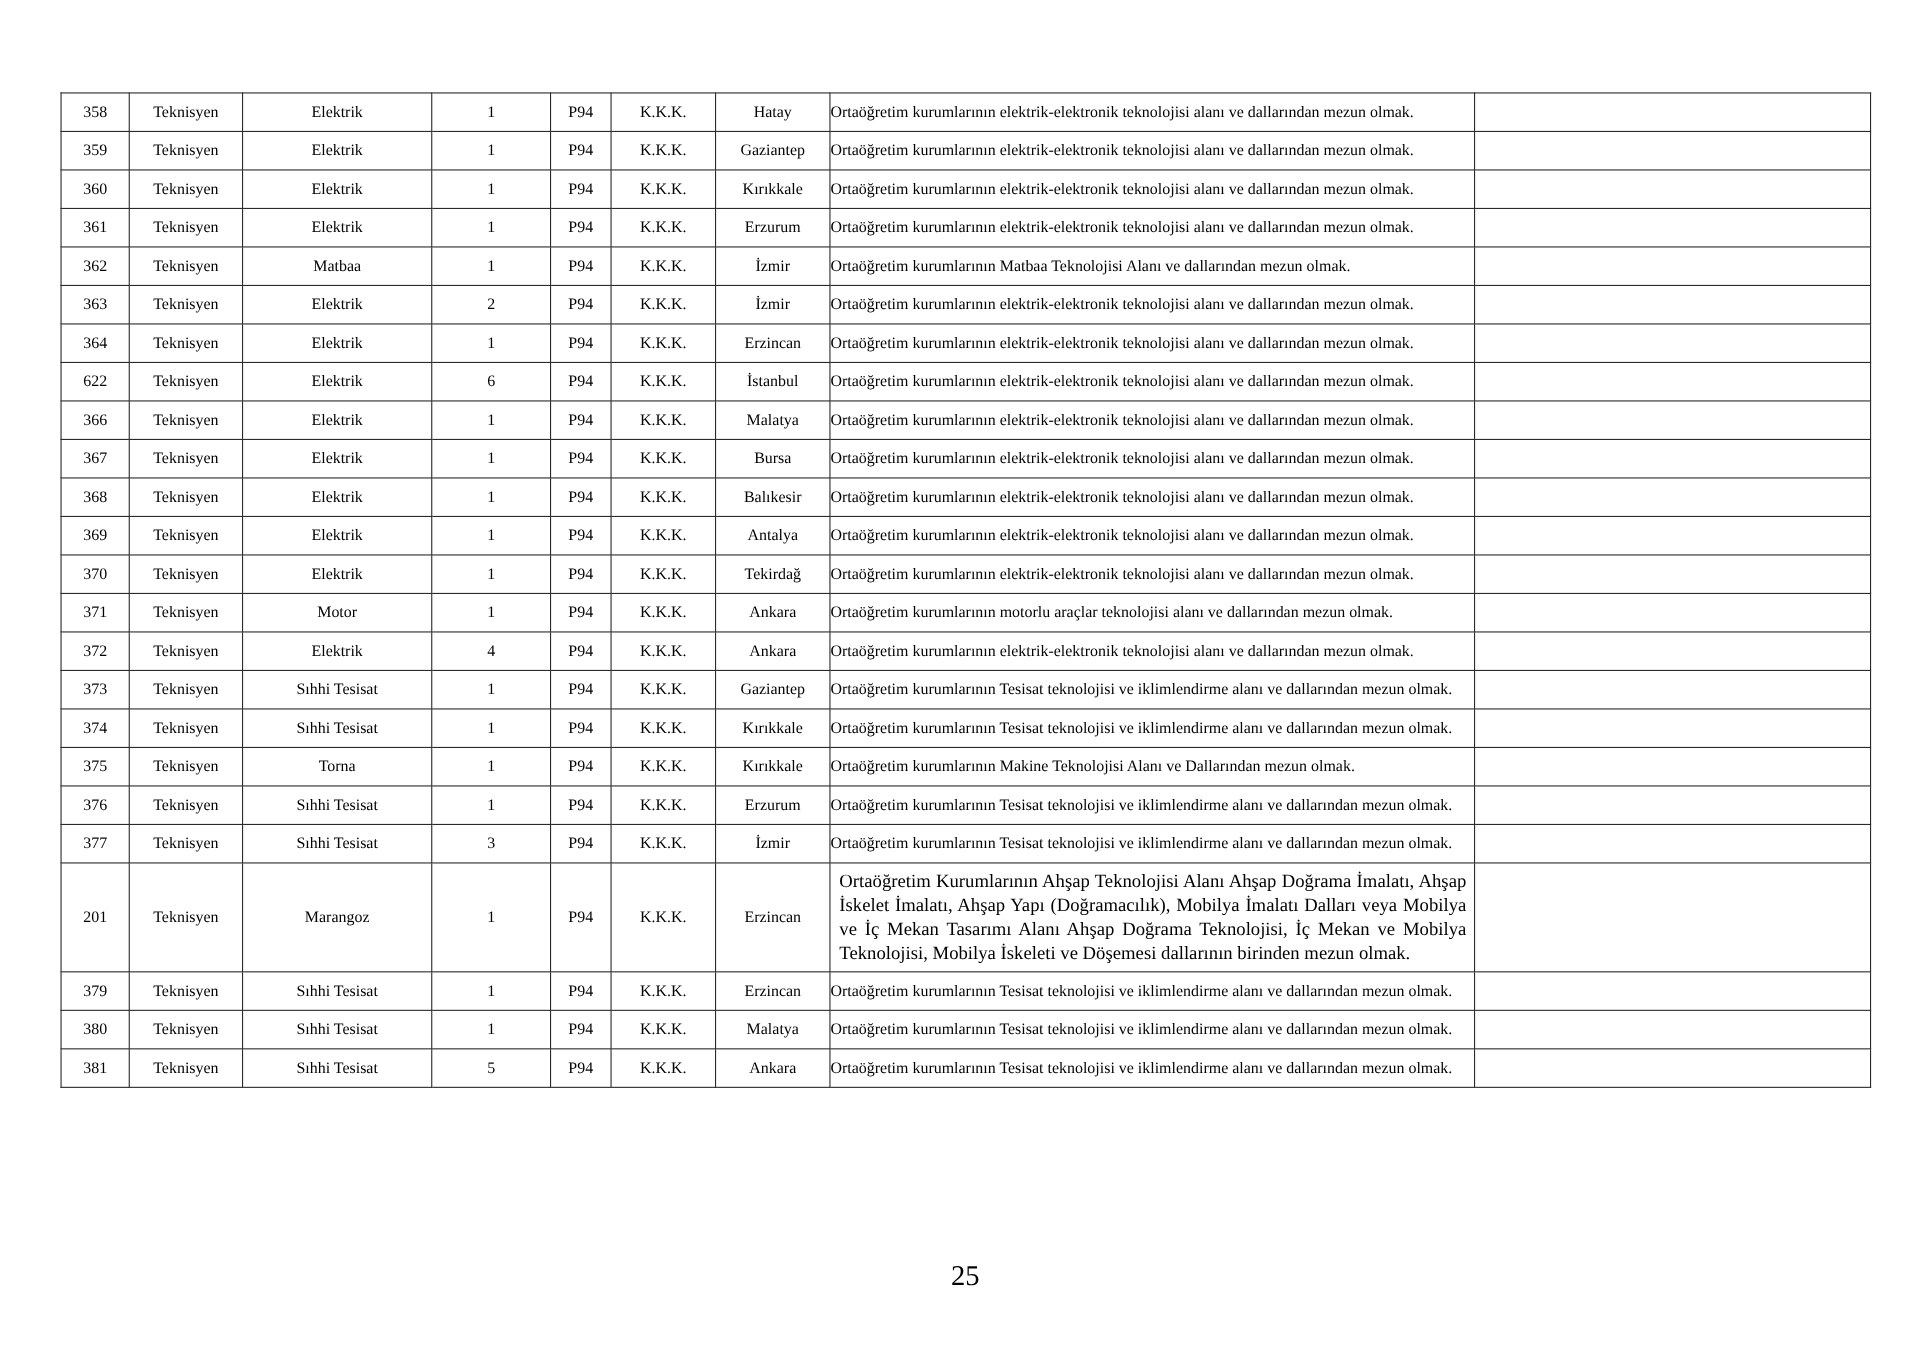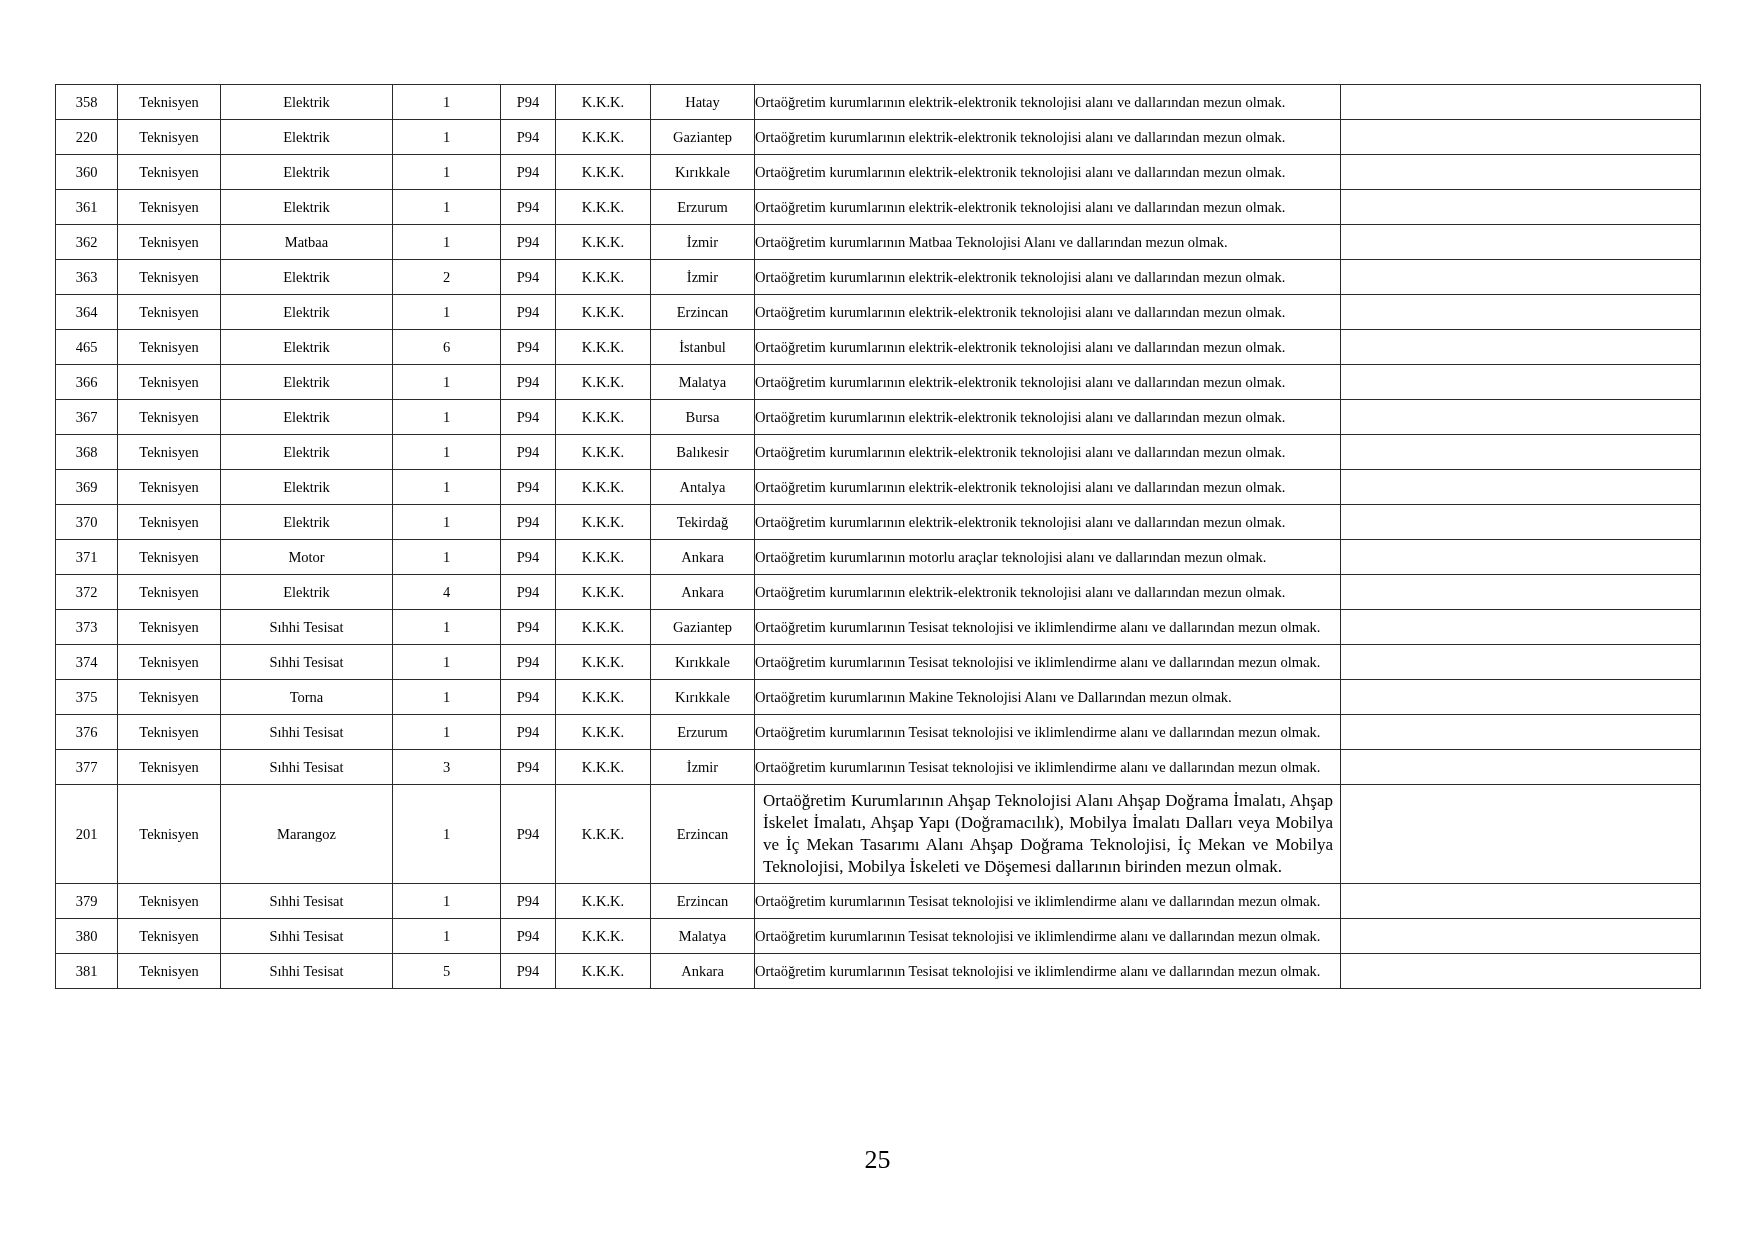--- a/index.html
+++ b/index.html
@@ -102,21 +102,21 @@
           <td class="cell-center">Teknisyen</td>
           <td class="cell-center">Elektrik</td>
           <td class="cell-center">1</td>
           <td class="cell-center">P94</td>
           <td class="cell-center">K.K.K.</td>
           <td class="cell-center">Hatay</td>
           <td class="cell-desc">Ortaöğretim kurumlarının elektrik-elektronik teknolojisi alanı ve dallarından mezun olmak.</td>
           <td class="cell-empty"></td>
         </tr>
         <tr class="row-std">
-          <td class="cell-center">220</td>
+          <td class="cell-center">359</td>
           <td class="cell-center">Teknisyen</td>
           <td class="cell-center">Elektrik</td>
           <td class="cell-center">1</td>
           <td class="cell-center">P94</td>
           <td class="cell-center">K.K.K.</td>
           <td class="cell-center">Gaziantep</td>
           <td class="cell-desc">Ortaöğretim kurumlarının elektrik-elektronik teknolojisi alanı ve dallarından mezun olmak.</td>
           <td class="cell-empty"></td>
         </tr>
         <tr class="row-std">
@@ -168,21 +168,21 @@
           <td class="cell-center">Teknisyen</td>
           <td class="cell-center">Elektrik</td>
           <td class="cell-center">1</td>
           <td class="cell-center">P94</td>
           <td class="cell-center">K.K.K.</td>
           <td class="cell-center">Erzincan</td>
           <td class="cell-desc">Ortaöğretim kurumlarının elektrik-elektronik teknolojisi alanı ve dallarından mezun olmak.</td>
           <td class="cell-empty"></td>
         </tr>
         <tr class="row-std">
-          <td class="cell-center">465</td>
+          <td class="cell-center">622</td>
           <td class="cell-center">Teknisyen</td>
           <td class="cell-center">Elektrik</td>
           <td class="cell-center">6</td>
           <td class="cell-center">P94</td>
           <td class="cell-center">K.K.K.</td>
           <td class="cell-center">İstanbul</td>
           <td class="cell-desc">Ortaöğretim kurumlarının elektrik-elektronik teknolojisi alanı ve dallarından mezun olmak.</td>
           <td class="cell-empty"></td>
         </tr>
         <tr class="row-std">

